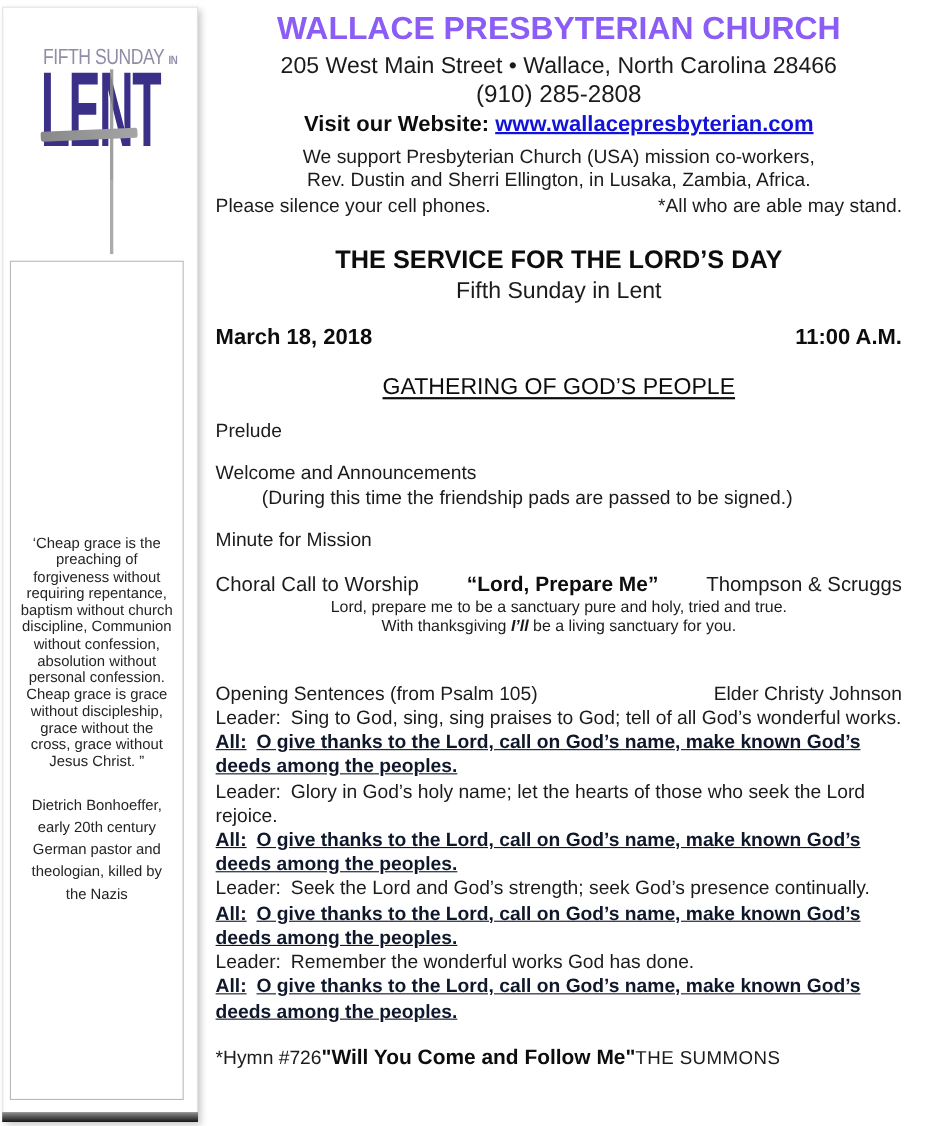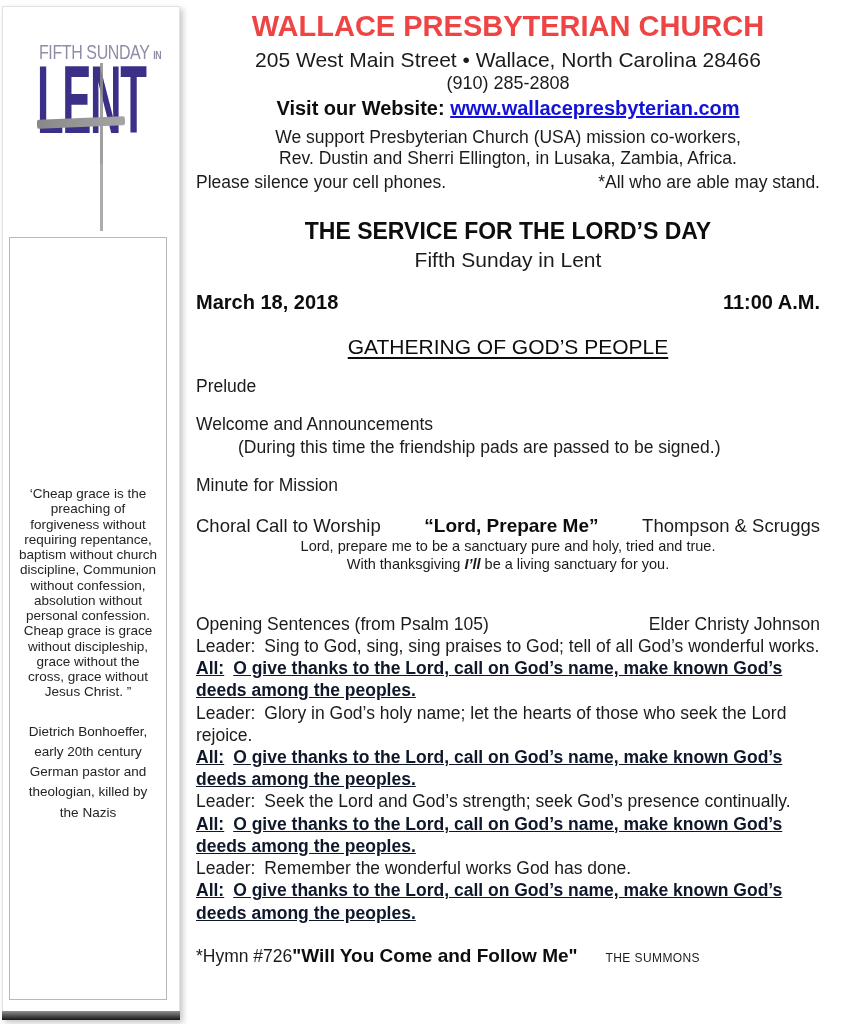--- a/index.html
+++ b/index.html
@@ -63,23 +63,23 @@
     text-align:center;
     font-size:13.5px; color:#242424;
   }
   .congregation-note { line-height:1.25; }
   .bonhoeffer-quote { margin-top:228px; line-height:1.13; }
   .quote-attribution { margin-top:22px; line-height:1.5; white-space:pre-line; }
 
   
   .main-column { position:absolute; left:196px; top:10px; width:624px; }
 
-  .church-name  { font-size:29px; font-weight:700; text-align:center; color:#ef4444; }
+  .church-name  { font-size:29px; font-weight:700; text-align:center; color:#8b5cf6; }
   .church-address { font-size:21px; text-align:center; margin-top:5px; }
-  .church-phone { font-size:18px; text-align:center; margin-top:1px; }
+  .church-phone { font-size:22px; text-align:center; margin-top:1px; }
   .website-line { font-size:20px; font-weight:700; text-align:center; margin-top:3px; color:#0d0d0d; }
   .website-link { color:#1212d8; text-decoration:underline; cursor:pointer; }
   .mission-note { font-size:17.5px; text-align:center; line-height:1.22; margin-top:7px; }
   .notes-row { display:flex; justify-content:space-between; font-size:17.5px; margin-top:2px; }
 
   .service-title { font-size:23px; font-weight:700; text-align:center; margin-top:25px; color:#0d0d0d; }
   .service-subtitle { font-size:21px; text-align:center; margin-top:3px; }
   .date-row { display:flex; justify-content:space-between; font-size:20px; font-weight:700; margin-top:19px; color:#0d0d0d; }
   .section-heading {
     font-size:21px; font-weight:400; text-align:center; margin-top:21px; color:#0d0d0d;
@@ -97,21 +97,21 @@
 
   .opening-row { display:flex; justify-content:space-between; font-size:17.5px; margin-top:41px; }
   .responsive-reading { font-size:17.5px; line-height:1.27; }
   .responsive-reading p { margin:0; }
   .responsive-reading .speaker { margin-right:9px; }
   .responsive-reading p.all { font-weight:700; color:#0f172a;text-decoration:underline; }
 
   .hymn-row { display:flex; align-items:baseline; margin-top:21px; }
   .hymn-label { font-size:17.5px; }
   .hymn-title { font-size:19px; font-weight:700; color:#0d0d0d; }
-  .hymn-tune { font-size:12px; letter-spacing:.4px;margin-left:28px; }
+  .hymn-tune { font-size:17px; letter-spacing:.4px; }
 </style>
 </head>
 <body>
 
 <div class="left-panel">
 
   <div class="lent-logo">
     <div class="logo-title"><span>FIFTH SUNDAY</span> <span class="small">IN</span></div>
     <div class="logo-word">LENT</div>
     <div class="cross-v"></div>

